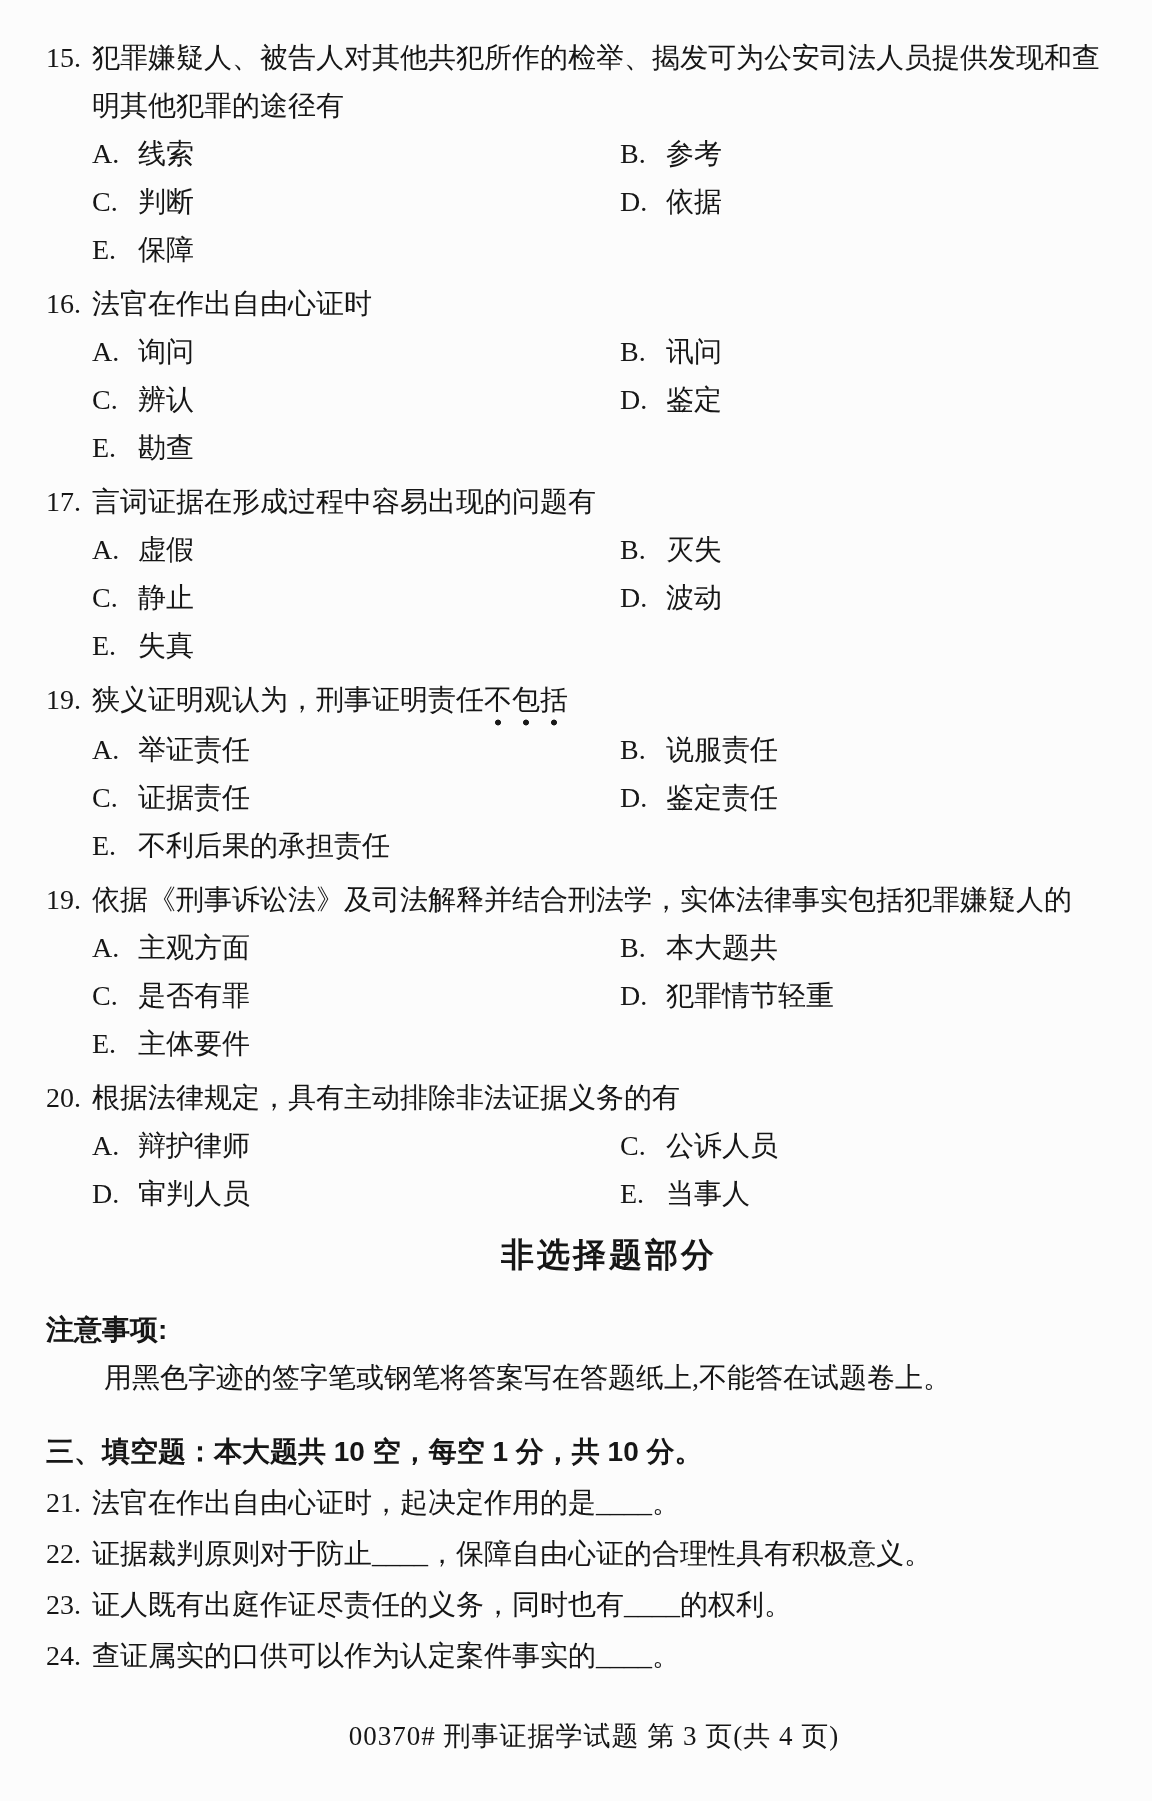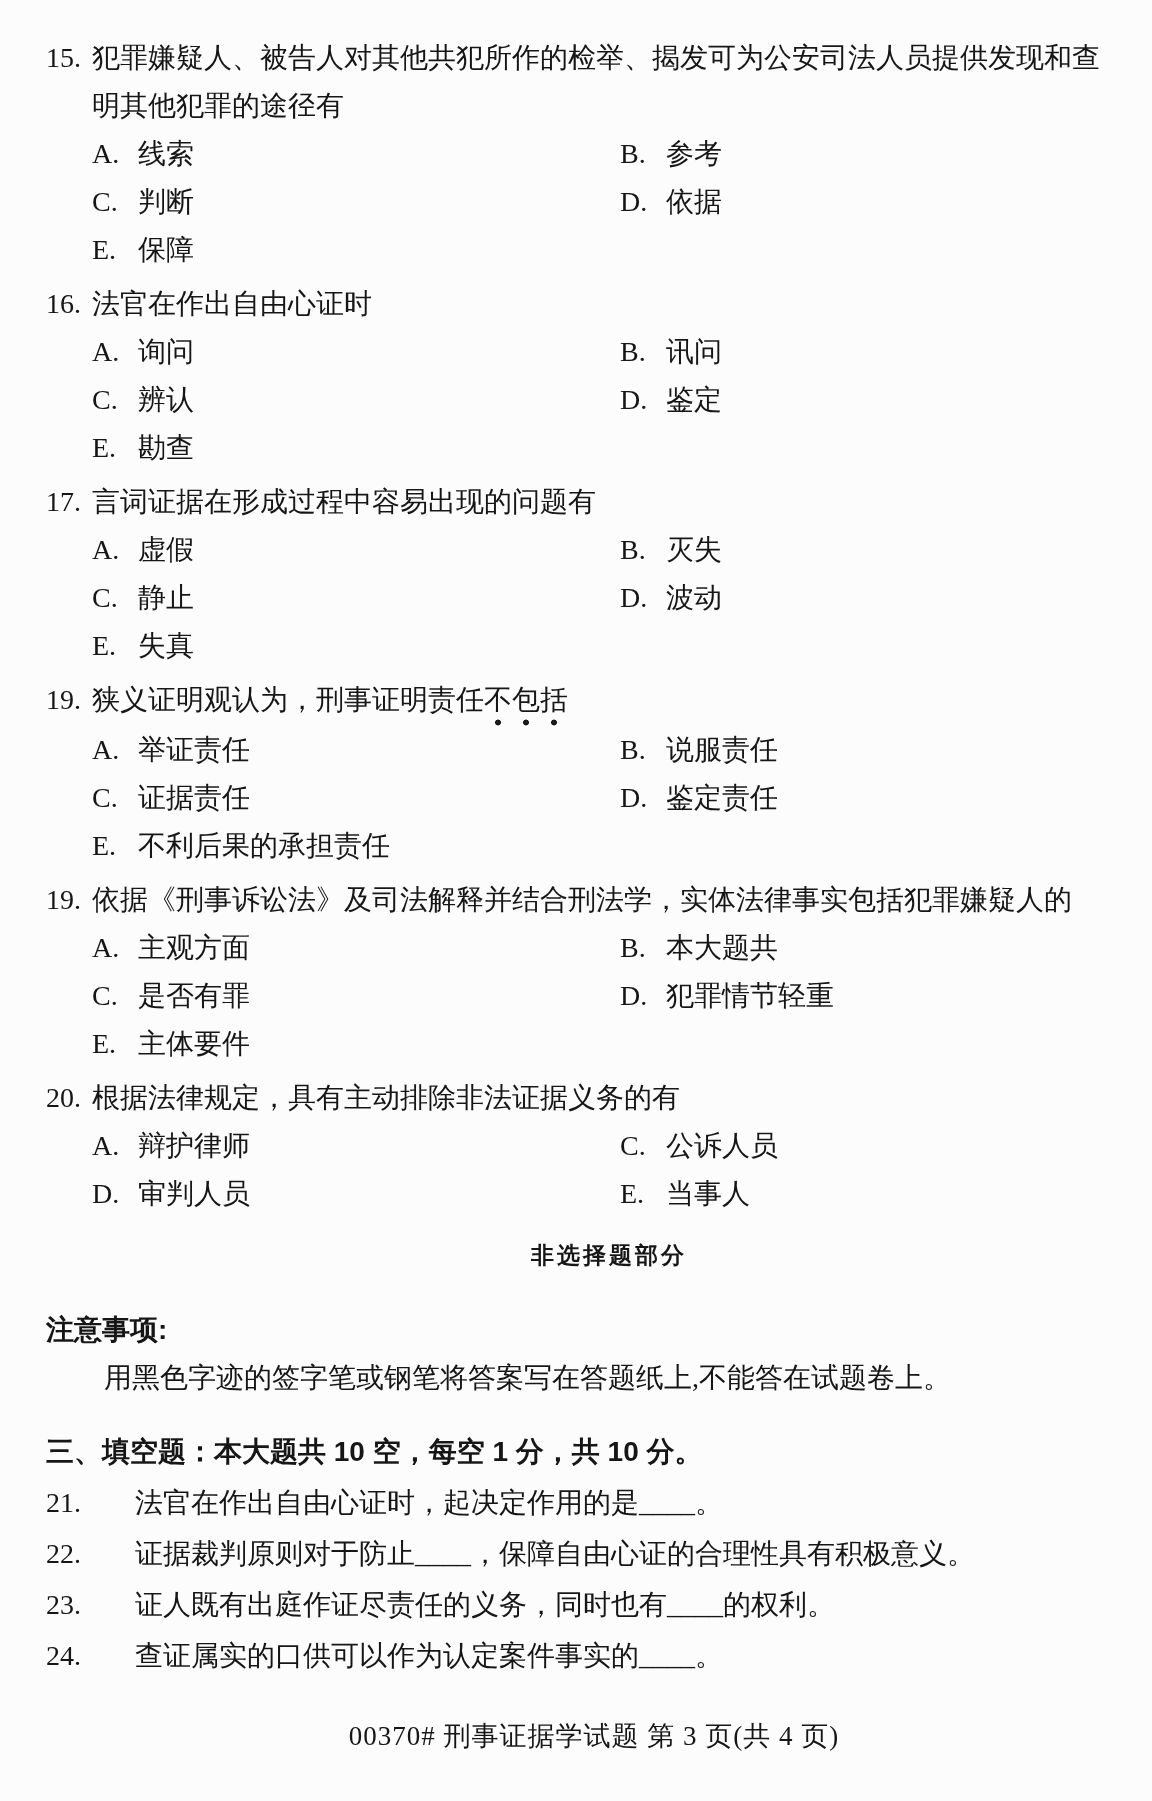--- a/index.html
+++ b/index.html
@@ -51,21 +51,21 @@
     background-image: radial-gradient(circle, #1a1a1a 2.6px, rgba(0,0,0,0) 3.3px);
     background-size: 28px 7px;
     background-repeat: repeat-x;
     background-position: left bottom;
     font-family: Liberation Serif, serif;
   }
   
   .section-title {
     font-family: "Liberation Sans", "DejaVu Sans", sans-serif;
     font-weight: 700;
-    font-size: 23px;
+    font-size: 33px;
     line-height: 46px;
     text-align: center;
     text-indent: 60px;
     letter-spacing: 3px;
     margin-top: 14px;
   }
   .notice-header {
     font-family: "Liberation Sans", "DejaVu Sans", sans-serif;
     font-weight: 700;
     margin-top: 28px;
@@ -75,21 +75,20 @@
   }
   .fill-header {
     font-family: "Liberation Sans", "DejaVu Sans", sans-serif;
     font-weight: 700;
     margin-top: 26px;
   }
   .fq {
     display: flex;
     align-items: flex-start;
     margin-top: 3px;
-    gap: 43px;
   }
   .footer {
     text-align: center;
     text-indent: 30px;
     font-size: 27px;
     margin-top: 32px;
     letter-spacing: 1px;
   }
 </style>
 </head>

